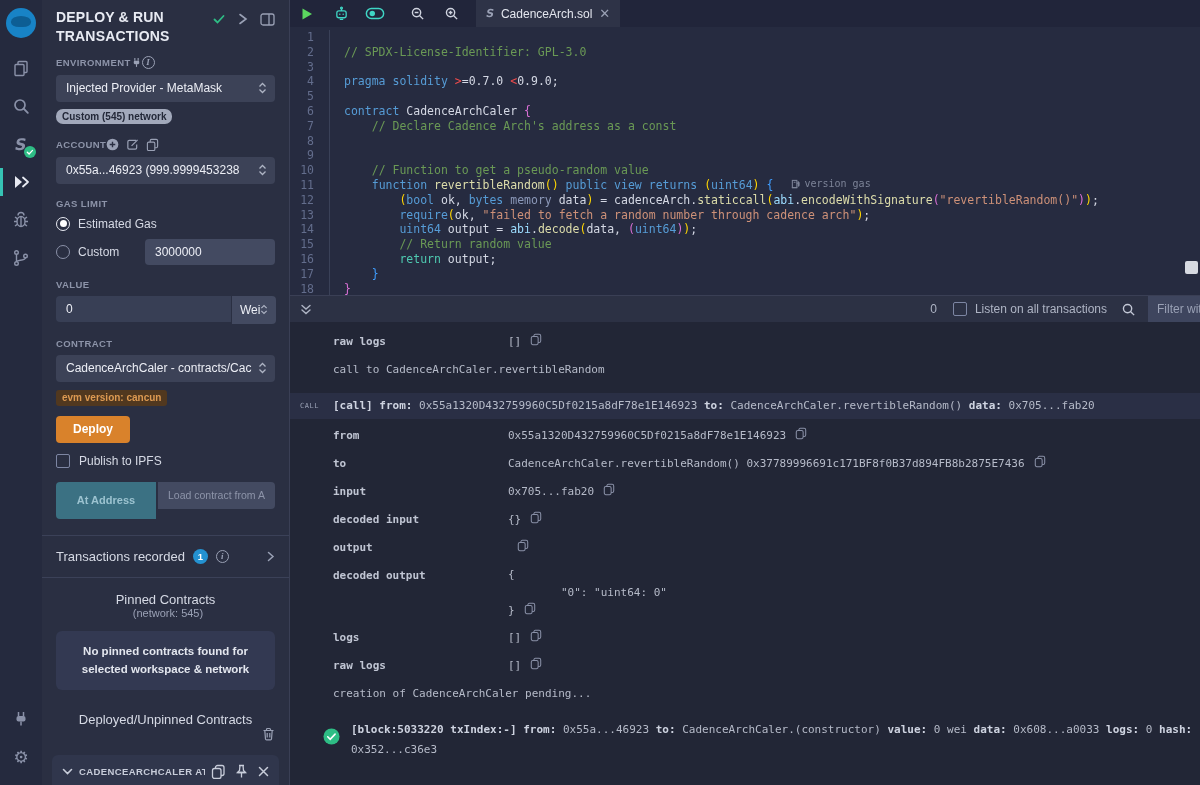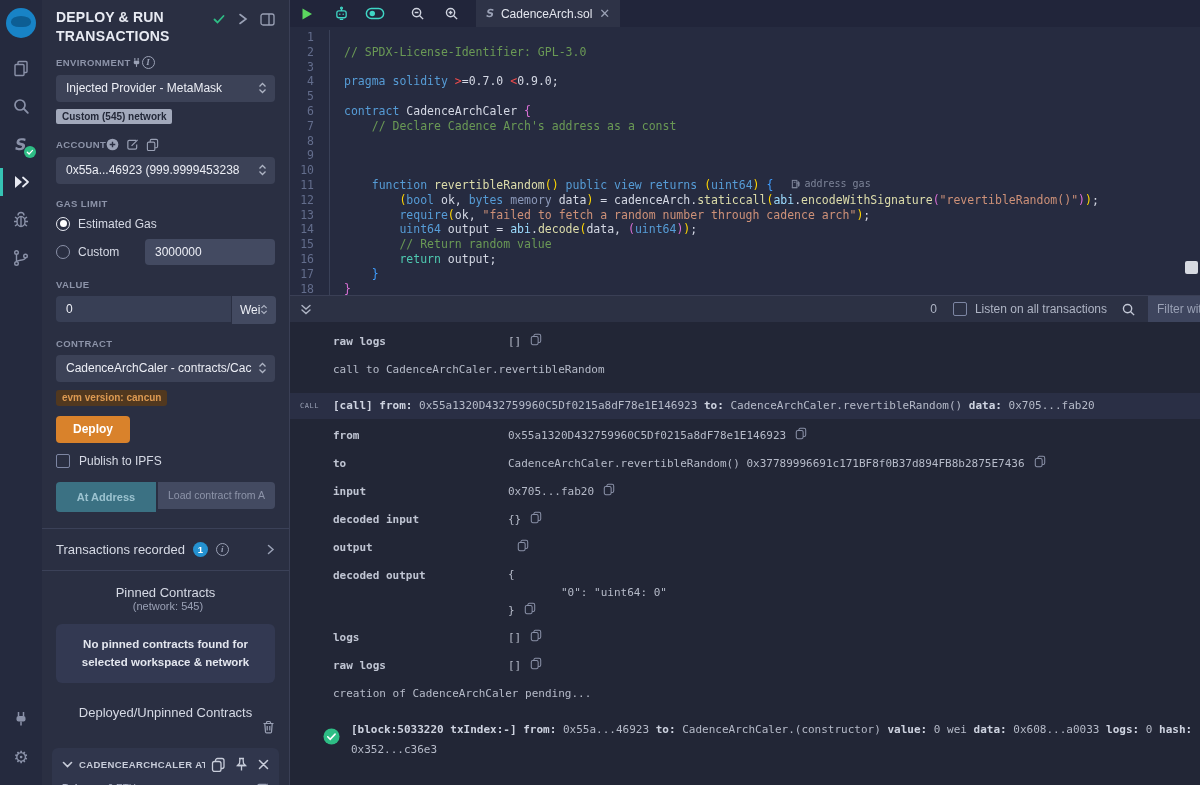--- a/index.html
+++ b/index.html
@@ -33,21 +33,21 @@
   .side-head-icons { display:flex; align-items:center; gap:12px; margin-left:auto; margin-top:4px;
     color:#9aa1b5; }
   .lbl { font-size:9.5px; font-weight:700; letter-spacing:.4px; color:#8d94a9; text-transform:uppercase;
     display:flex; align-items:center; }
   .mt14 { margin-top:14px; } .mt10 { margin-top:10px; }
   .sel { margin-top:6px; height:27px; background:#3c4257; border-radius:4px; display:flex;
     align-items:center; padding:0 8px 0 10px; font-size:12px; color:#eceef5; cursor:pointer;
     white-space:nowrap; overflow:hidden; }
   .sel .sel-txt { flex:1; overflow:hidden; white-space:nowrap; }
   .pill { display:inline-block; margin-top:7px; background:#a2a9bb; color:#232838; font-size:10px;
-    font-weight:700; border-radius:2px; padding:2px 6px; }
+    font-weight:700; border-radius:7px; padding:2px 6px; }
   .ico-row { display:flex; gap:7px; color:#9aa1b5; align-items:center; }
   .radio-row { display:flex; align-items:center; gap:8px; margin-top:8px; font-size:12px; color:#d6dae5; }
   .radio { width:14px; height:14px; border-radius:50%; border:1.5px solid #8a91a8; position:relative;
     flex-shrink:0; cursor:pointer; }
   .radio.on { border-color:#e8eaf2; }
   .radio.on::after { content:""; position:absolute; inset:2.5px; border-radius:50%; background:#fff; }
   .inp { background:#434a61; border:none; border-radius:4px; color:#eceef5; font-size:12px;
     padding:12px 10px; height:26px; font-family:"Liberation Sans",sans-serif; }
   .custom-inp { width:130px; margin-left:auto; }
   .value-row { display:flex; margin-top:6px; height:28px; }
@@ -55,21 +55,21 @@
   .unit-box { width:60px; background:#434a61; border-radius:0 4px 4px 0; display:flex; align-items:center;
     justify-content:space-between; padding:0 8px; font-size:12px; color:#eceef5; margin-left:1px; cursor:pointer; }
   .evm-badge { display:inline-block; margin-top:8px; background:#51381f; color:#dd9a52; font-size:10px;
     font-weight:700; border-radius:3px; padding:2.5px 6px; }
   .deploy-btn { margin-top:10px; width:74px; height:27px; background:#d9822b; color:#fff; border:none;
     border-radius:4px; font-size:12px; font-weight:700; cursor:pointer; display:block; }
   .chk-row { display:flex; align-items:center; gap:9px; margin-top:11px; font-size:12px; color:#d6dae5; }
   .chk { width:14px; height:14px; border:1.5px solid #7d86a3; border-radius:2px; background:transparent;
     cursor:pointer; flex-shrink:0; }
   .ataddr-row { display:flex; margin-top:14px; gap:2px; }
-  .ataddr-btn { width:100px; height:30px; background:#3b7183; color:#9cc3d0; font-size:11px; font-weight:700;
+  .ataddr-btn { width:100px; height:37px; background:#3b7183; color:#9cc3d0; font-size:11px; font-weight:700;
     border:none; border-radius:4px 0 0 4px; cursor:pointer; }
   .ataddr-inp { flex:1; border-radius:0 4px 4px 0; font-size:10.5px; height:27px; min-width:0; }
   .ataddr-inp::placeholder { color:#8d94a9; }
   .divider { border-top:1px solid #3b4158; margin:16px -14px 0 -14px; }
   .tx-rec { display:flex; align-items:center; gap:8px; padding:13px 0; }
   .tx-rec-title { font-size:13px; color:#d6dae5; }
   .count-badge { width:15px; height:15px; border-radius:50%; background:#2492d1; color:#fff;
     font-size:9.5px; font-weight:700; display:flex; align-items:center; justify-content:center; }
   .info-icon { width:13px; height:13px; border:1px solid #9aa1b5; border-radius:50%; color:#9aa1b5;
     display:inline-flex; align-items:center; justify-content:center;
@@ -452,25 +452,25 @@
       <div>
           <div class="code-line"><span class="ln">1</span><span class="ct"></span></div>
           <div class="code-line"><span class="ln">2</span><span class="ct"><span class="tk-c">// SPDX-License-Identifier: GPL-3.0</span></span></div>
           <div class="code-line"><span class="ln">3</span><span class="ct"></span></div>
           <div class="code-line"><span class="ln">4</span><span class="ct"><span class="tk-k">pragma</span><span class="tk-v"> </span><span class="tk-k">solidity</span><span class="tk-v"> </span><span class="tk-o">&gt;</span><span class="tk-v">=0.7.0 </span><span class="tk-o">&lt;</span><span class="tk-v">0.9.0;</span></span></div>
           <div class="code-line"><span class="ln">5</span><span class="ct"></span></div>
           <div class="code-line"><span class="ln">6</span><span class="ct"><span class="tk-k">contract</span><span class="tk-v"> CadenceArchCaler </span><span class="tk-p2">{</span></span></div>
           <div class="code-line"><span class="ln">7</span><span class="ct"><span class="tk-v">    </span><span class="tk-c">// Declare Cadence Arch's address as a const</span></span></div>
           <div class="code-line"><span class="ln">8</span></div>
           <div class="code-line"><span class="ln">9</span><span class="ct"></span></div>
-          <div class="code-line"><span class="ln">10</span></div>
+          <div class="code-line"><span class="ln">10</span><span class="ct"><span class="tk-v">    </span><span class="tk-c">// Function to get a pseudo-random value</span></span></div>
           <div class="code-line"><span class="ln">11</span><span class="ct"><span class="tk-v">    </span><span class="tk-k">function</span><span class="tk-f"> revertibleRandom</span><span class="tk-p1">()</span><span class="tk-v"> </span><span class="tk-k">public</span><span class="tk-v"> </span><span class="tk-k">view</span><span class="tk-v"> </span><span class="tk-k">returns</span><span class="tk-v"> </span><span class="tk-p1">(</span><span class="tk-k">uint64</span><span class="tk-p1">)</span><span class="tk-v"> </span><span class="tk-p3">{</span><span class="gas-note"><svg width="9" height="10" viewBox="0 0 10 11" fill="none" stroke="#7d8498" stroke-width="1.2">
                   <rect x="1.5" y="1.5" width="5" height="8"></rect>
                   <path d="M1 9.5h6 M3 3.5h2 M6.5 4.5h1.5v3.5a1 1 0 0 0 1-1V4l-1.5-1.5"></path>
-                </svg><span>address gas</span></span></span></div>
+                </svg><span>version gas</span></span></span></div>
           <div class="code-line"><span class="ln">12</span><span class="ct"><span class="tk-v">        </span><span class="tk-p1">(</span><span class="tk-k">bool</span><span class="tk-v"> ok, </span><span class="tk-k">bytes</span><span class="tk-v"> </span><span class="tk-kd">memory</span><span class="tk-v"> data</span><span class="tk-p1">)</span><span class="tk-v"> = cadenceArch.</span><span class="tk-f">staticcall</span><span class="tk-p1">(</span><span class="tk-m">abi</span><span class="tk-v">.</span><span class="tk-f">encodeWithSignature</span><span class="tk-p2">(</span><span class="tk-s">"revertibleRandom()"</span><span class="tk-p2">)</span><span class="tk-p1">)</span><span class="tk-v">;</span></span></div>
           <div class="code-line"><span class="ln">13</span><span class="ct"><span class="tk-v">        </span><span class="tk-k">require</span><span class="tk-p1">(</span><span class="tk-v">ok, </span><span class="tk-s">"failed to fetch a random number through cadence arch"</span><span class="tk-p1">)</span><span class="tk-v">;</span></span></div>
           <div class="code-line"><span class="ln">14</span><span class="ct"><span class="tk-v">        </span><span class="tk-k">uint64</span><span class="tk-v"> output = </span><span class="tk-m">abi</span><span class="tk-v">.</span><span class="tk-f">decode</span><span class="tk-p1">(</span><span class="tk-v">data, </span><span class="tk-p2">(</span><span class="tk-k">uint64</span><span class="tk-p2">)</span><span class="tk-p1">)</span><span class="tk-v">;</span></span></div>
           <div class="code-line"><span class="ln">15</span><span class="ct"><span class="tk-v">        </span><span class="tk-c">// Return random value</span></span></div>
           <div class="code-line"><span class="ln">16</span><span class="ct"><span class="tk-v">        </span><span class="tk-r">return</span><span class="tk-v"> output;</span></span></div>
           <div class="code-line"><span class="ln">17</span><span class="ct"><span class="tk-v">    </span><span class="tk-p3">}</span></span></div>
           <div class="code-line"><span class="ln">18</span><span class="ct"><span class="tk-p2">}</span></span></div>
         </div>
       <div class="mini-thumb"></div>
     </div>

